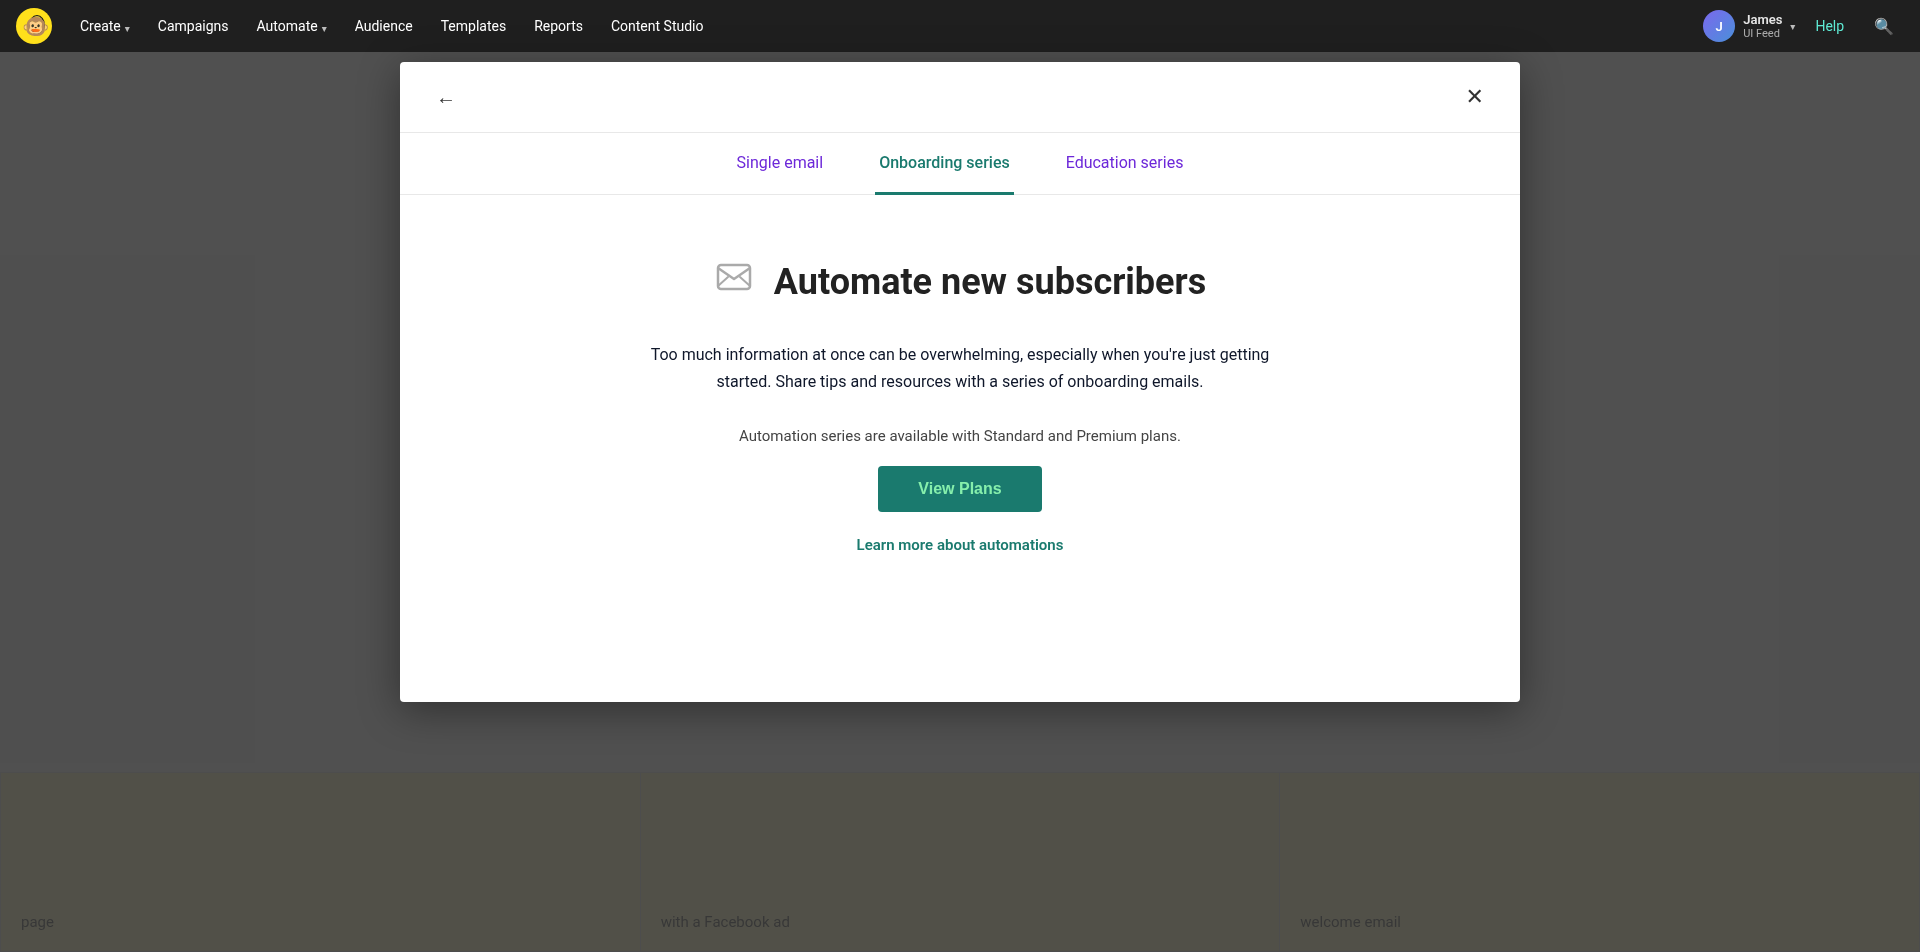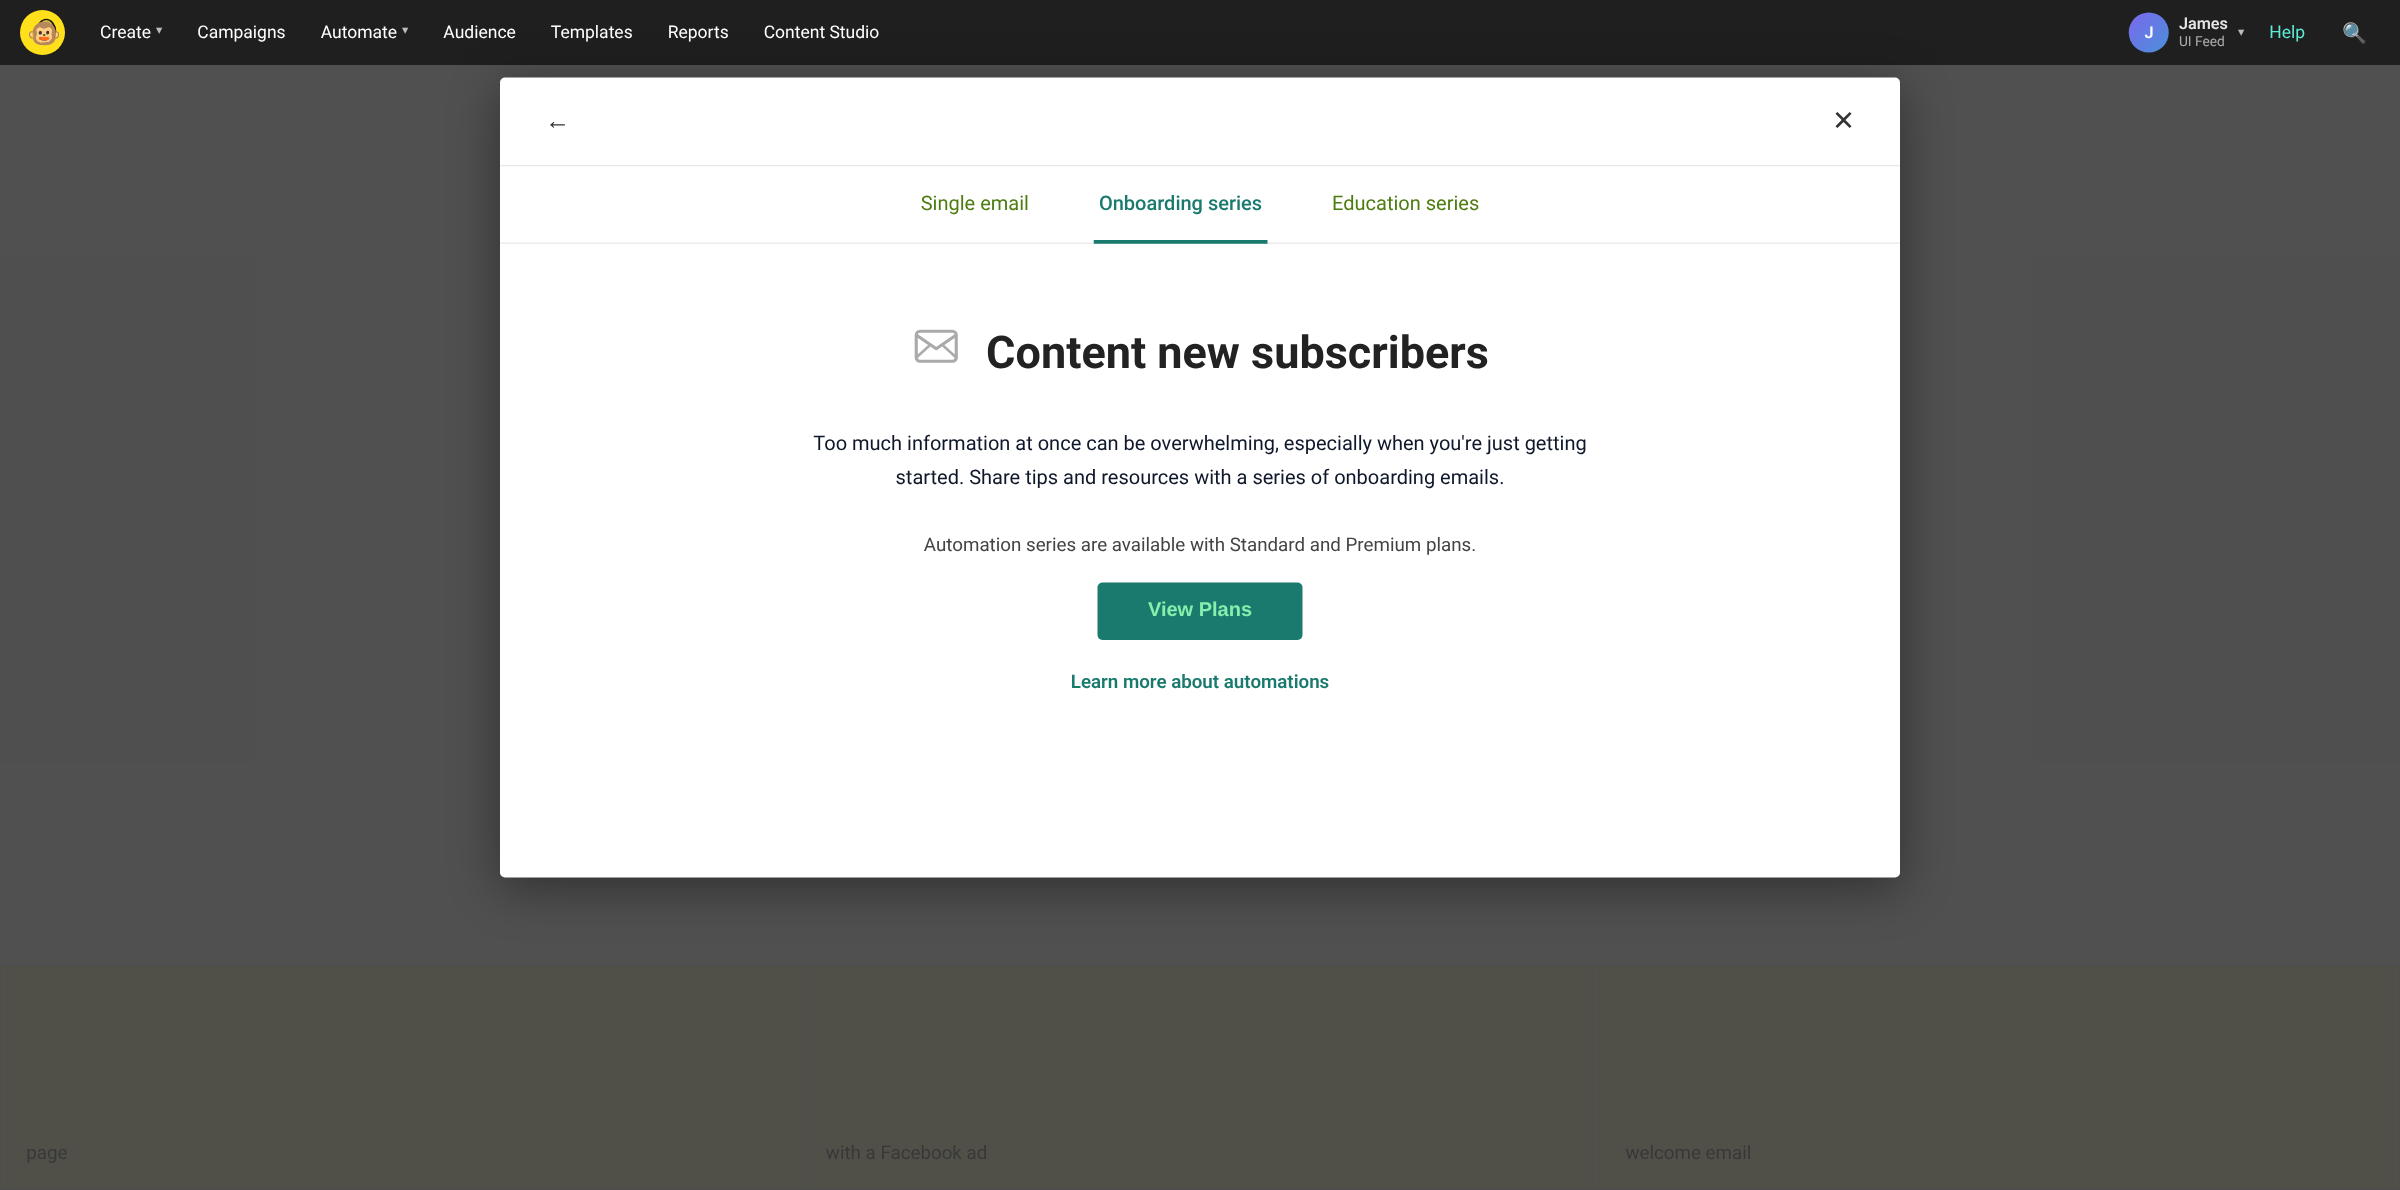--- a/index.html
+++ b/index.html
@@ -28,21 +28,21 @@
       height: 36px;
       margin-right: 12px;
       flex-shrink: 0;
     }
     .nav-item {
       color: #ffffff;
       font-size: 14px;
       padding: 6px 12px;
       cursor: pointer;
       display: flex;
-      align-items: flex-start;
+      align-items: flex-end;
       gap: 4px;
       border-radius: 4px;
     }
     .nav-chevron {
       font-size: 10px;
       opacity: 0.7;
     }
     .navbar-right {
       margin-left: auto;
       display: flex;
@@ -173,21 +173,21 @@
       display: flex;
       justify-content: center;
       gap: 48px;
       padding: 0 28px;
       border-bottom: 1px solid #e8e8e8;
       flex-shrink: 0;
     }
     .tab {
       padding: 20px 4px;
       font-size: 16px;
-      color: #4d7c0f;
+      color: #6d28d9;
       cursor: pointer;
       border-bottom: 3px solid transparent;
       margin-bottom: -1px;
       transition: color 0.2s;
     }
     .tab.active {
       color: #1a7a6e;
       border-bottom-color: #1a7a6e;
       font-weight: 500;
     }
@@ -345,21 +345,21 @@
 
       <div class="modal-title">
         <span style="color: #aaa; font-size: 40px;">
           <svg width="44" height="44" viewBox="0 0 44 44" fill="none" xmlns="http://www.w3.org/2000/svg">
             <rect x="4" y="10" width="32" height="24" rx="3" stroke="#aaa" stroke-width="2.5" fill="none"></rect>
             <polyline points="4,13 20,24 36,13" stroke="#aaa" stroke-width="2.5" fill="none" stroke-linejoin="round"></polyline>
             <line x1="4" y1="31" x2="14" y2="22" stroke="#aaa" stroke-width="2" stroke-linecap="round"></line>
             <line x1="36" y1="31" x2="26" y2="22" stroke="#aaa" stroke-width="2" stroke-linecap="round"></line>
           </svg>
         </span>
-        <span>Content new subscribers</span>
+        <span>Automate new subscribers</span>
       </div>
 
       <p class="modal-description">Too much information at once can be overwhelming, especially when you're just getting started. Share tips and resources with a series of onboarding emails.</p>
 
       <p class="modal-note">Automation series are available with Standard and Premium plans.</p>
 
       <button class="btn-primary">View Plans</button>
 
       <a class="link-secondary" href="#">Learn more about automations</a>
     </div>

